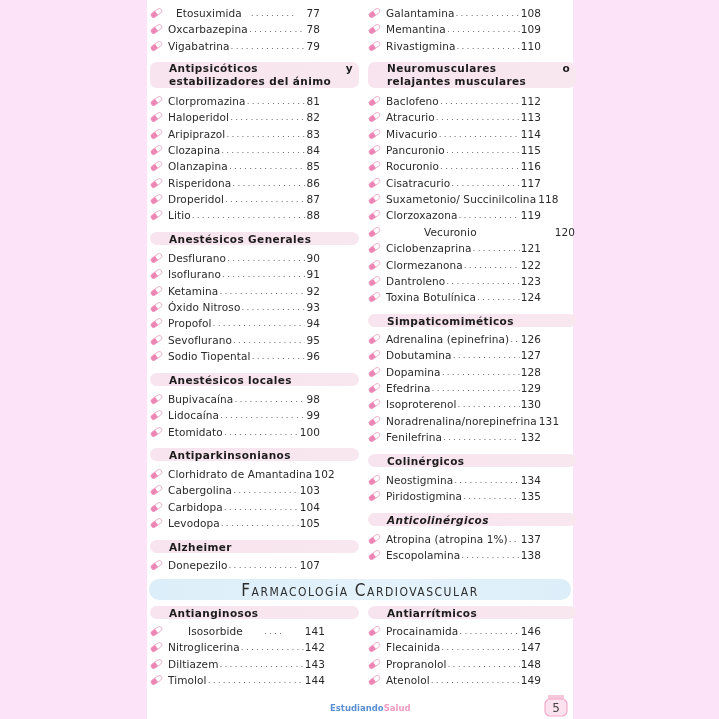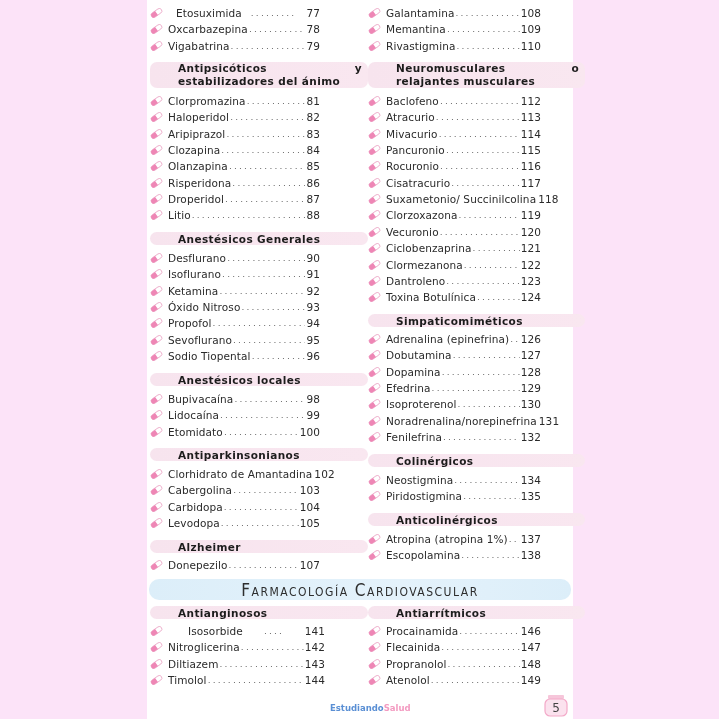--- a/index.html
+++ b/index.html
@@ -3,21 +3,21 @@
 <meta charset="utf-8">
 <style>
   html,body{margin:0;padding:0;}
   body{width:719px;height:719px;background:#fce3f8;position:relative;overflow:hidden;font-family:"DejaVu Sans",sans-serif;}
   .page{position:absolute;left:147px;top:0;width:426px;height:719px;background:#ffffff;}
   .item{position:absolute;height:16px;display:flex;align-items:center;font-size:10.5px;color:#2a2a2a;letter-spacing:0.1px;}
   .pill{width:13px;height:10px;margin-right:5px;flex:0 0 auto;}
   .name{white-space:nowrap;}
   .dots{flex:1 1 auto;overflow:hidden;white-space:nowrap;color:#666;margin:0 1px;letter-spacing:2.2px;font-size:9px;}
   .num{white-space:nowrap;}
-  .hdr{position:absolute;height:13px;border-radius:7px;background:linear-gradient(90deg,#f7e4ee 0%,#f9e7f0 100%);font-weight:bold;font-size:10.5px;color:#1c1c1c;padding-left:28px;display:flex;align-items:center;letter-spacing:0.4px;}
+  .hdr{position:absolute;height:13px;border-radius:7px;background:linear-gradient(90deg,#f7e4ee 0%,#f9e7f0 100%);font-weight:bold;font-size:10.5px;color:#1c1c1c;padding-left:19px;display:flex;align-items:center;letter-spacing:0.4px;}
   .hdr.two{height:26px;align-items:flex-start;line-height:13px;padding-top:0;}
   .banner{position:absolute;left:149px;top:579px;width:422px;height:21px;border-radius:10px;background:linear-gradient(90deg,#dceef9 0%,#e4f2fb 60%,#dceef9 100%);display:flex;align-items:center;justify-content:center;font-family:"DejaVu Sans Condensed","DejaVu Sans",sans-serif;font-size:17px;letter-spacing:1.5px;color:#2d2d2d;font-variant:small-caps;}
   .logo{position:absolute;left:330px;top:703px;font-size:8.5px;font-weight:bold;color:#5a8fd4;}
   .logo span{color:#f39ac0;text-align:right;}
   .pagenum{position:absolute;left:543px;top:694px;width:26px;height:23px;}
 </style>
 </head>
 <body>
 
 <div class="page"></div>
@@ -441,21 +441,21 @@
       <svg class="pill" viewBox="0 0 13 10">
         <g transform="rotate(-35 6.5 5)">
           <rect x="0.5" y="2.5" width="12" height="5" rx="2.5" fill="#fff" stroke="#eba3c4" stroke-width="0.8"></rect>
           <path d="M3 2.5 h3.5 v5 h-3.5 a2.5 2.5 0 0 1 0 -5z" fill="#ee86b5"></path>
         </g>
       </svg>
       <span class="name">Clorzoxazona</span>
       <span class="dots">............................................................</span>
       <span class="num">119</span>
     </div>
-    <div class="item" style="left: 368px; top: 223.8px; width: 173px;">
+    <div class="item" style="left: 368px; top: 223.8px; width: 173px; gap: 38px;">
       <svg class="pill" viewBox="0 0 13 10">
         <g transform="rotate(-35 6.5 5)">
           <rect x="0.5" y="2.5" width="12" height="5" rx="2.5" fill="#fff" stroke="#eba3c4" stroke-width="0.8"></rect>
           <path d="M3 2.5 h3.5 v5 h-3.5 a2.5 2.5 0 0 1 0 -5z" fill="#ee86b5"></path>
         </g>
       </svg>
       <span class="name">Vecuronio</span>
       <span class="dots">............................................................</span>
       <span class="num">120</span>
     </div>
@@ -601,21 +601,21 @@
       <svg class="pill" viewBox="0 0 13 10">
         <g transform="rotate(-35 6.5 5)">
           <rect x="0.5" y="2.5" width="12" height="5" rx="2.5" fill="#fff" stroke="#eba3c4" stroke-width="0.8"></rect>
           <path d="M3 2.5 h3.5 v5 h-3.5 a2.5 2.5 0 0 1 0 -5z" fill="#ee86b5"></path>
         </g>
       </svg>
       <span class="name">Piridostigmina</span>
       <span class="dots">............................................................</span>
       <span class="num">135</span>
     </div>
-    <div class="hdr" style="left: 368px; top: 513px; width: 189px;">
+    <div class="hdr" style="left: 368px; top: 513px; width: 189px; font-style: italic;">
       <span>Anticolinérgicos</span>
     </div>
     <div class="item" style="left: 368px; top: 531px; width: 173px;">
       <svg class="pill" viewBox="0 0 13 10">
         <g transform="rotate(-35 6.5 5)">
           <rect x="0.5" y="2.5" width="12" height="5" rx="2.5" fill="#fff" stroke="#eba3c4" stroke-width="0.8"></rect>
           <path d="M3 2.5 h3.5 v5 h-3.5 a2.5 2.5 0 0 1 0 -5z" fill="#ee86b5"></path>
         </g>
       </svg>
       <span class="name">Atropina (atropina 1%)</span>

